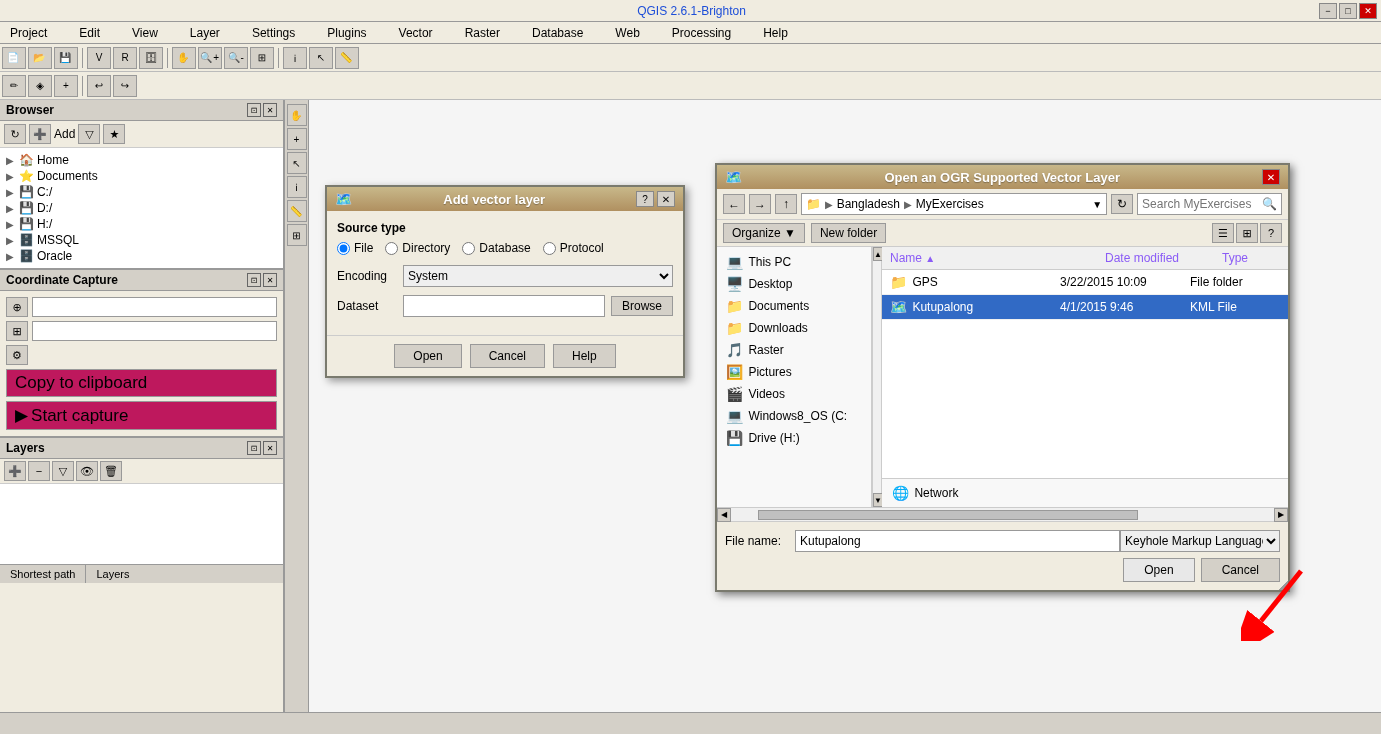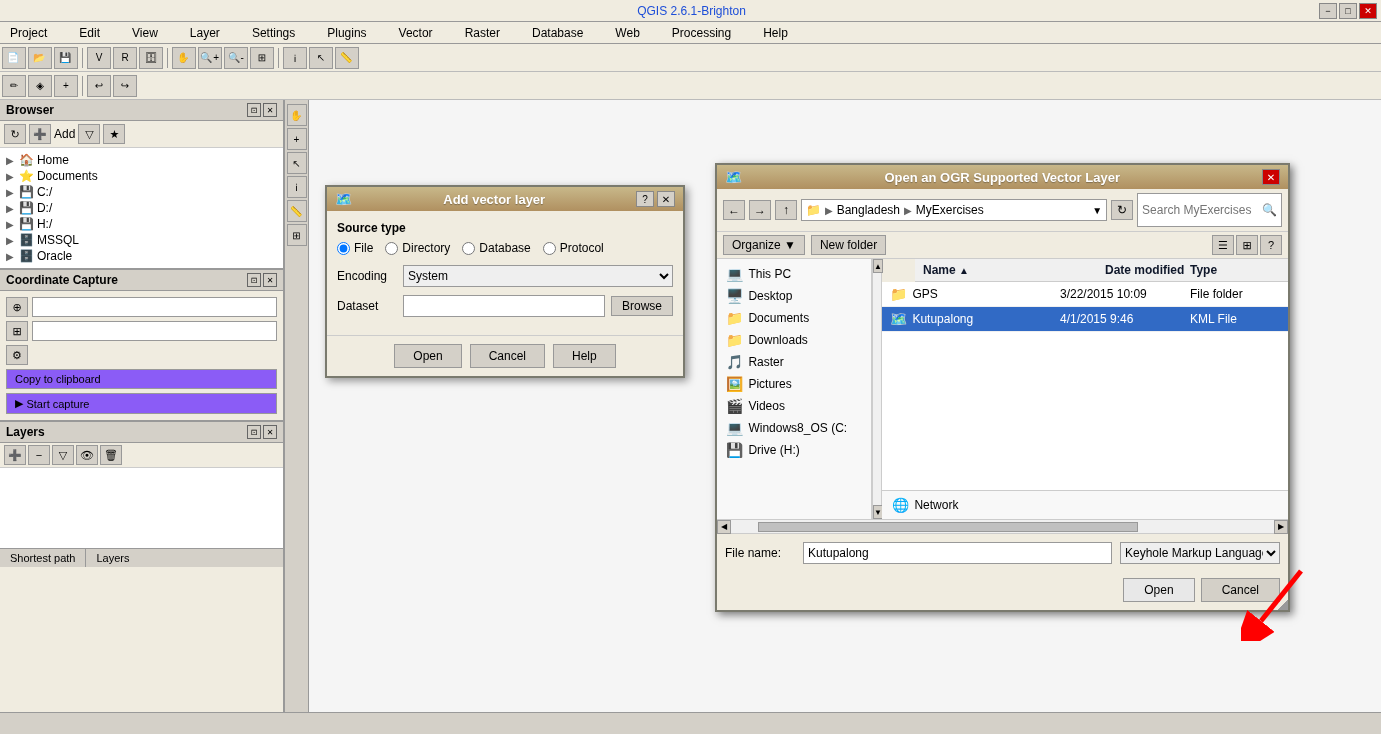--- a/index.html
+++ b/index.html
@@ -188,23 +188,23 @@
     .coord-input {
       flex: 1;
       height: 20px;
       border: 1px solid #999;
       padding: 0 3px;
       font-size: 11px;
     }
     .coord-btn {
       padding: 3px 8px;
       border: 1px solid #999;
-      background: #8b5cf6;
-      cursor: pointer;
-      font-size: 11px;
+      background: #be185d;
+      cursor: pointer;
+      font-size: 17px;
       display: flex;
       align-items: center;
       gap: 3px;
     }
 
     
     .layers-panel {
       border-top: 2px solid #999;
     }
     .layers-toolbar {
@@ -381,21 +381,21 @@
       background: white;
       padding: 0 4px;
       gap: 4px;
       font-size: 12px;
     }
     .breadcrumb-sep { color: #666; font-size: 10px; }
 
     .ogr-search {
       display: flex;
       align-items: center;
-      height: 34px;
+      height: 22px;
       border: 1px solid #999;
       background: white;
       padding: 0 4px;
     }
     .ogr-search input {
       border: none;
       outline: none;
       font-size: 12px;
       width: 120px;
     }
@@ -430,27 +430,26 @@
       flex: 1;
       overflow-y: auto;
       background: white;
     }
     .ogr-list-header {
       display: flex;
       padding: 4px 8px;
       background: #f0f0f0;
       border-bottom: 1px solid #ccc;
       font-size: 12px;
-      font-weight: bold;
-      color: #0f172a;
-      margin-left: 33px;
+      font-weight: normal;
+      color: #8b5cf6;
     }
     .ogr-list-col-name { flex: 1; }
     .ogr-list-col-date { width: 130px; padding-left: 45px; }
-    .ogr-list-col-type { width: 90px; }
+    .ogr-list-col-type { width: 90px; text-align: center; }
 
     .ogr-file-item {
       display: flex;
       align-items: center;
       padding: 4px 8px;
       cursor: pointer;
       font-size: 12px;
       border-bottom: 1px solid #f0f0f0;
     }
     .ogr-file-item.selected { background: #316ac5; color: white; }
@@ -473,22 +472,21 @@
 
     
     .ogr-footer {
       padding: 8px;
       background: #f0ece0;
       border-top: 1px solid #ccc;
     }
     .ogr-footer-row {
       display: flex;
       align-items: center;
-      gap: 8px;
-      margin-bottom: 14px;
+      margin-bottom: 6px;
     }
     .ogr-footer-label { min-width: 70px; font-size: 12px; }
     .ogr-filename-input {
       flex: 1;
       height: 22px;
       border: 1px solid #999;
       background: white;
       padding: 0 4px;
       font-size: 12px;
     }

